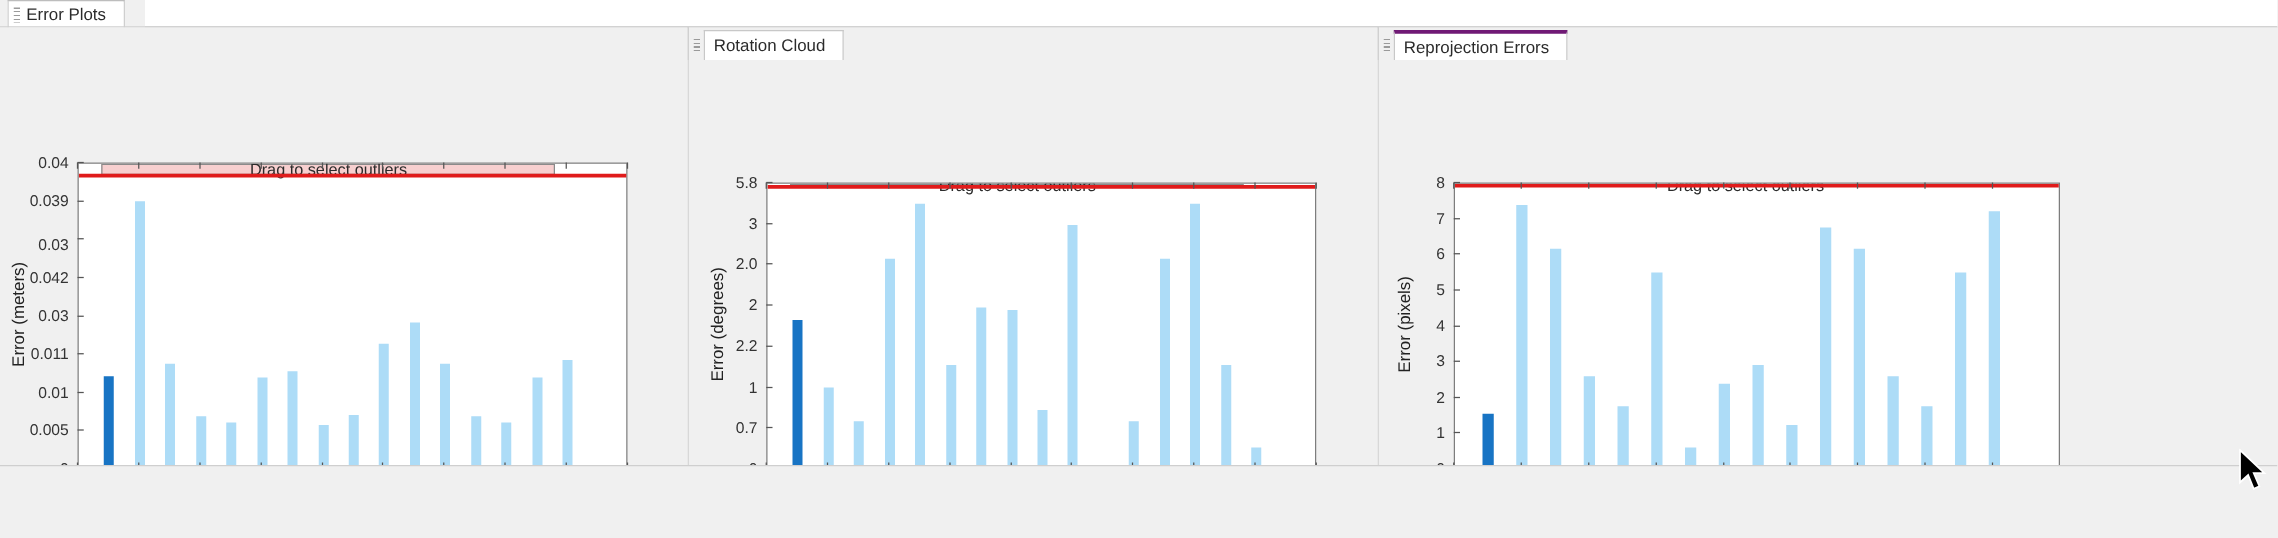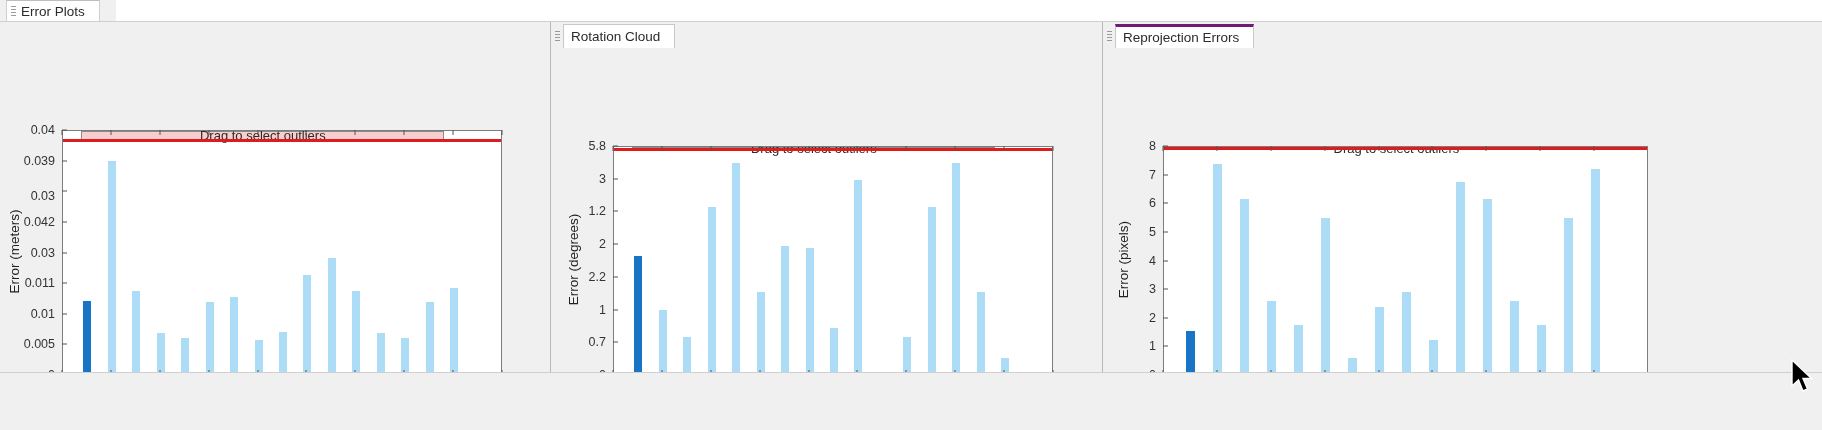--- a/index.html
+++ b/index.html
@@ -279,21 +279,21 @@
             <div class="tick-y" style="top: 229px;">0</div>
             <div class="tick-y-mark" style="top: 229px;"></div>
             <div class="tick-y" style="top: 196.286px;">0.7</div>
             <div class="tick-y-mark" style="top: 196.286px;"></div>
             <div class="tick-y" style="top: 163.571px;">1</div>
             <div class="tick-y-mark" style="top: 163.571px;"></div>
             <div class="tick-y" style="top: 130.857px;">2.2</div>
             <div class="tick-y-mark" style="top: 130.857px;"></div>
             <div class="tick-y" style="top: 98.1429px;">2</div>
             <div class="tick-y-mark" style="top: 98.1429px;"></div>
-            <div class="tick-y" style="top: 65.4286px;">1.2</div>
+            <div class="tick-y" style="top: 65.4286px;">2.0</div>
             <div class="tick-y-mark" style="top: 65.4286px;"></div>
             <div class="tick-y" style="top: 32.7143px;">3</div>
             <div class="tick-y-mark" style="top: 32.7143px;"></div>
             <div class="tick-y" style="top: 0px;">5.8</div>
             <div class="tick-y-mark" style="top: 0px;"></div>
             <div class="tick-x" style="left: 0px;">0</div>
             <div class="tick-x-mark" style="left: 0px; bottom: 0px;"></div>
             <div class="tick-x-top-mark" style="left: 0px;"></div>
             <div class="tick-x" style="left: 48.8889px;">2</div>
             <div class="tick-x-mark" style="left: 48.8889px; bottom: 0px;"></div>

